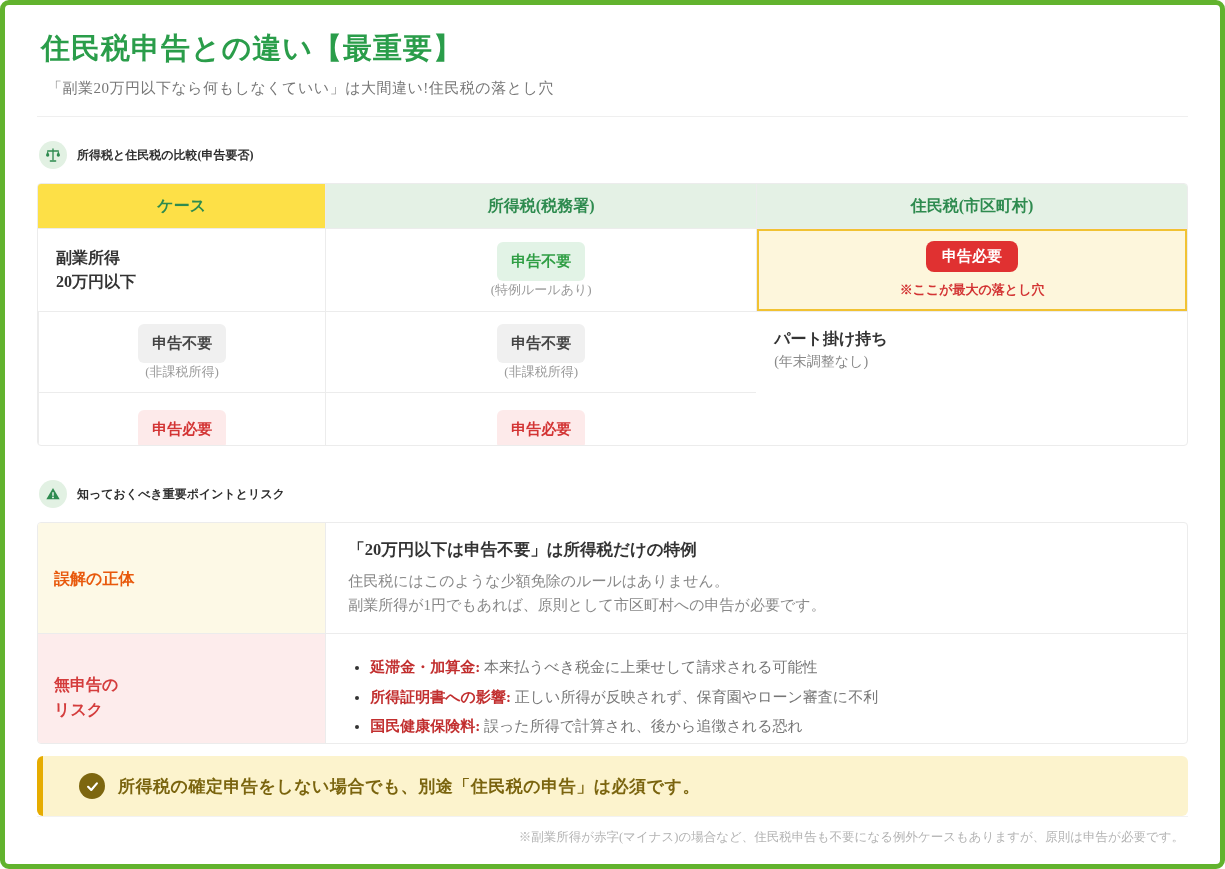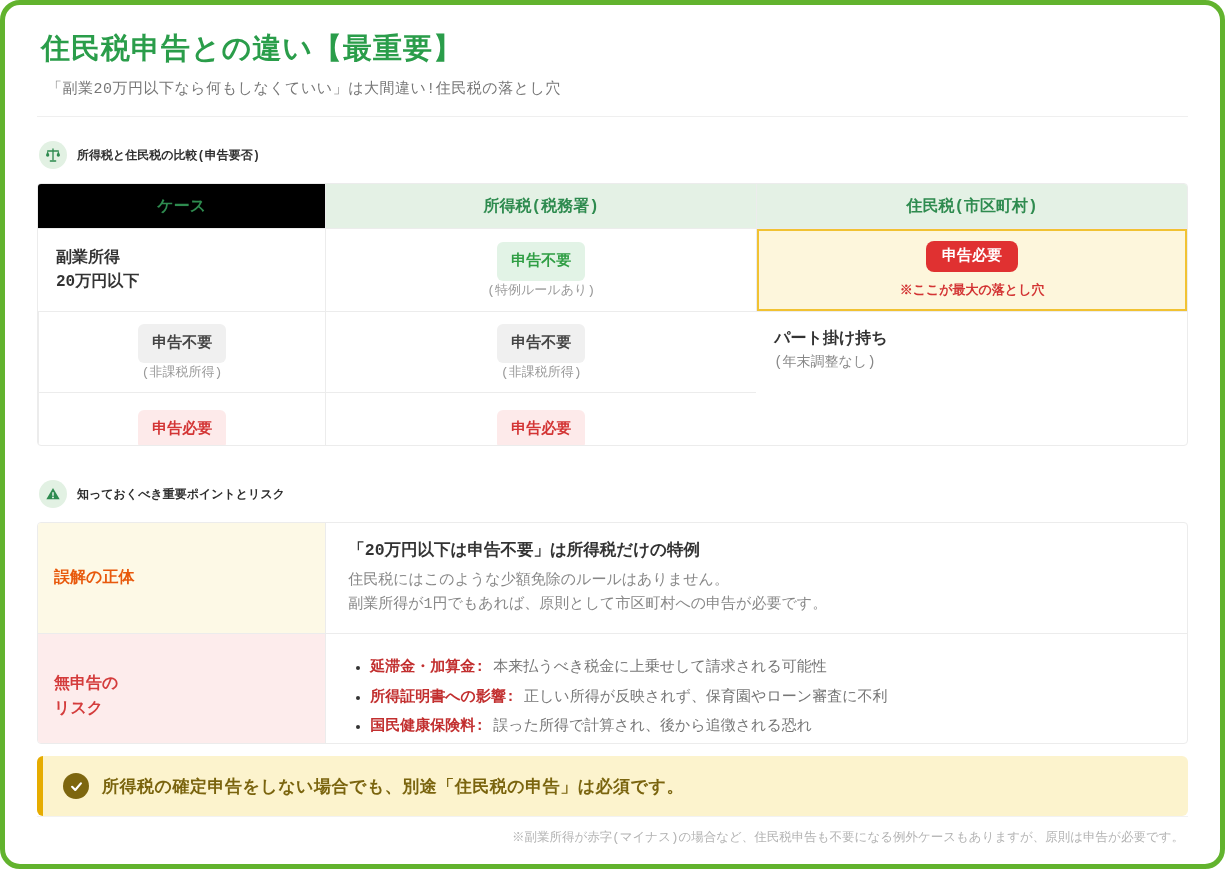--- a/index.html
+++ b/index.html
@@ -1,38 +1,38 @@
 <!DOCTYPE html>
 <html lang="ja"><head>
 <meta charset="utf-8">
 <style>
   html,body{margin:0;padding:0;background:#fff;}
   .page{
     width:1225px;height:869px;box-sizing:border-box;
-    border:5px solid #62b32e;border-radius:20px;background:#fff;
+    border:5px solid #62b32e;border-radius:9px;background:#fff;
     padding:24px 32px 14px 32px;
-    font-family:Liberation Mono, monospace;color:#333;
+    font-family:Liberation Serif, serif;color:#333;
     display:flex;flex-direction:column;overflow:hidden;
   }
   
   .hdr{border-bottom:1px solid #efefef;padding:0 0 18px 4px;margin-bottom:20px;}
   .hdr h1{margin:0 0 10px 0;font-size:29px;font-weight:bold;color:#2a9d4a;letter-spacing:1px;}
   .hdr .sub{color:#777;font-size:15px;padding-left:6px;letter-spacing:.5px;}
   
   .sec-h{display:flex;align-items:center;gap:10px;font-size:12px;font-weight:bold;color:#2f2f2f;margin:4px 0 14px 2px;}
   .icon-circle{width:28px;height:28px;border-radius:50%;background:#e2f1e3;display:flex;align-items:center;justify-content:center;flex:0 0 auto;}
   
   .tbl{border:1px solid #ececec;border-radius:4px;overflow:hidden;background:#fff;}
   .t1{display:grid;grid-template-columns:25% 37.5% 37.5%;}
   .t1 .cell{display:flex;flex-direction:column;align-items:center;justify-content:center;text-align:center;}
   .t1 .colL{align-items:flex-start;text-align:left;padding-left:18px;}
   .t1 .bL{border-left:1px solid #ececec;}
   .t1 .bT{border-top:1px solid #ececec;}
   .th{height:44px;font-size:16px;font-weight:bold;color:#2e8b4f;}
-  .th-case{background:#000000;}
+  .th-case{background:#fde047;}
   .th-green{background:#e4f1e5;}
   .r1{height:82px;} .r2{height:80px;} .r3{height:73px;}
   .case-main{font-size:16px;font-weight:bold;color:#333;line-height:1.5;}
   .case-sub{font-size:14px;color:#888;margin-top:2px;}
   .badge{display:inline-block;font-weight:bold;font-size:15px;border-radius:6px;padding:12px 14px;line-height:1;}
   .badge-green{background:#e2f3e6;color:#2f9e44;}
   .badge-gray{background:#f0f0f0;color:#444;}
   .badge-pink{background:#fdeaea;color:#d33434;}
   .badge-red{background:#e03131;color:#fff;border-radius:8px;padding:8px 16px;}
   .note{font-size:13px;color:#9a9a9a;}
@@ -46,21 +46,21 @@
   .t2 .body{border-left:1px solid #ececec;padding:16px 22px;display:flex;flex-direction:column;justify-content:center;}
   .t2 .bT{border-top:1px solid #ececec;}
   .pt-title{font-size:16.5px;font-weight:bold;color:#333;margin-bottom:8px;}
   .pt-line{font-size:15px;color:#888;line-height:1.6;}
   ul.risks{margin:0;padding-left:22px;}
   ul.risks li{font-size:15px;color:#777;margin:6px 0;line-height:1.55;}
   ul.risks li::marker{color:#333;font-size:13px;}
   .term{color:#c22f2f;font-weight:bold;}
   
   .callout{margin-top:12px;background:#fcf3cd;border-left:6px solid #e6ac00;border-radius:6px;
-    display:flex;align-items:center;gap:13px;padding:17px 20px;}
+    display:flex;align-items:center;gap:13px;padding:17px 36px;}
   .co-icon{width:26px;height:26px;border-radius:50%;background:#7d660f;display:flex;align-items:center;justify-content:center;flex:0 0 auto;}
   .co-text{font-size:17px;font-weight:bold;color:#7a640e;letter-spacing:.5px;}
   
   .ftr{margin-top:auto;border-top:1px solid #f2f2f2;padding:12px 4px 4px 0;text-align:right;color:#b3b3b3;font-size:12.5px;}
 </style>
 </head>
 <body>
 
 <div class="page">
 

